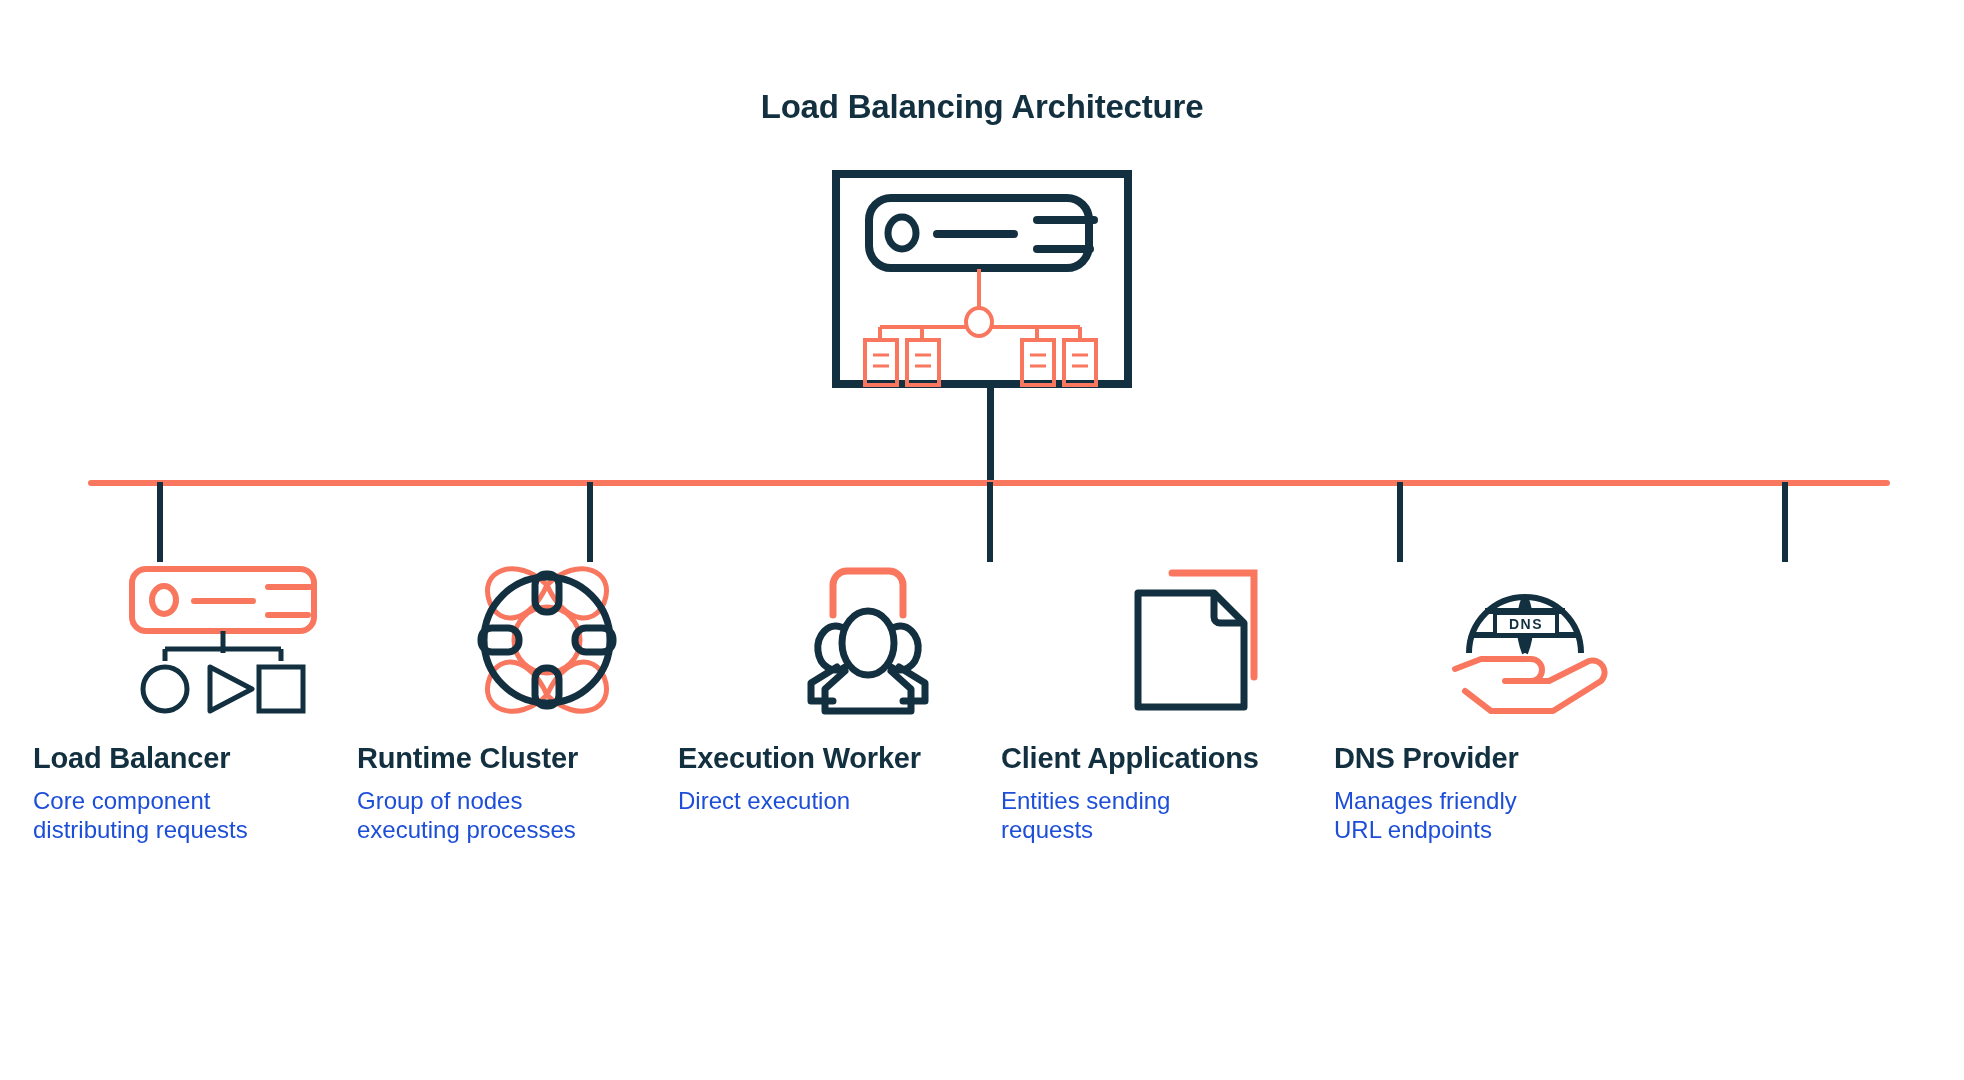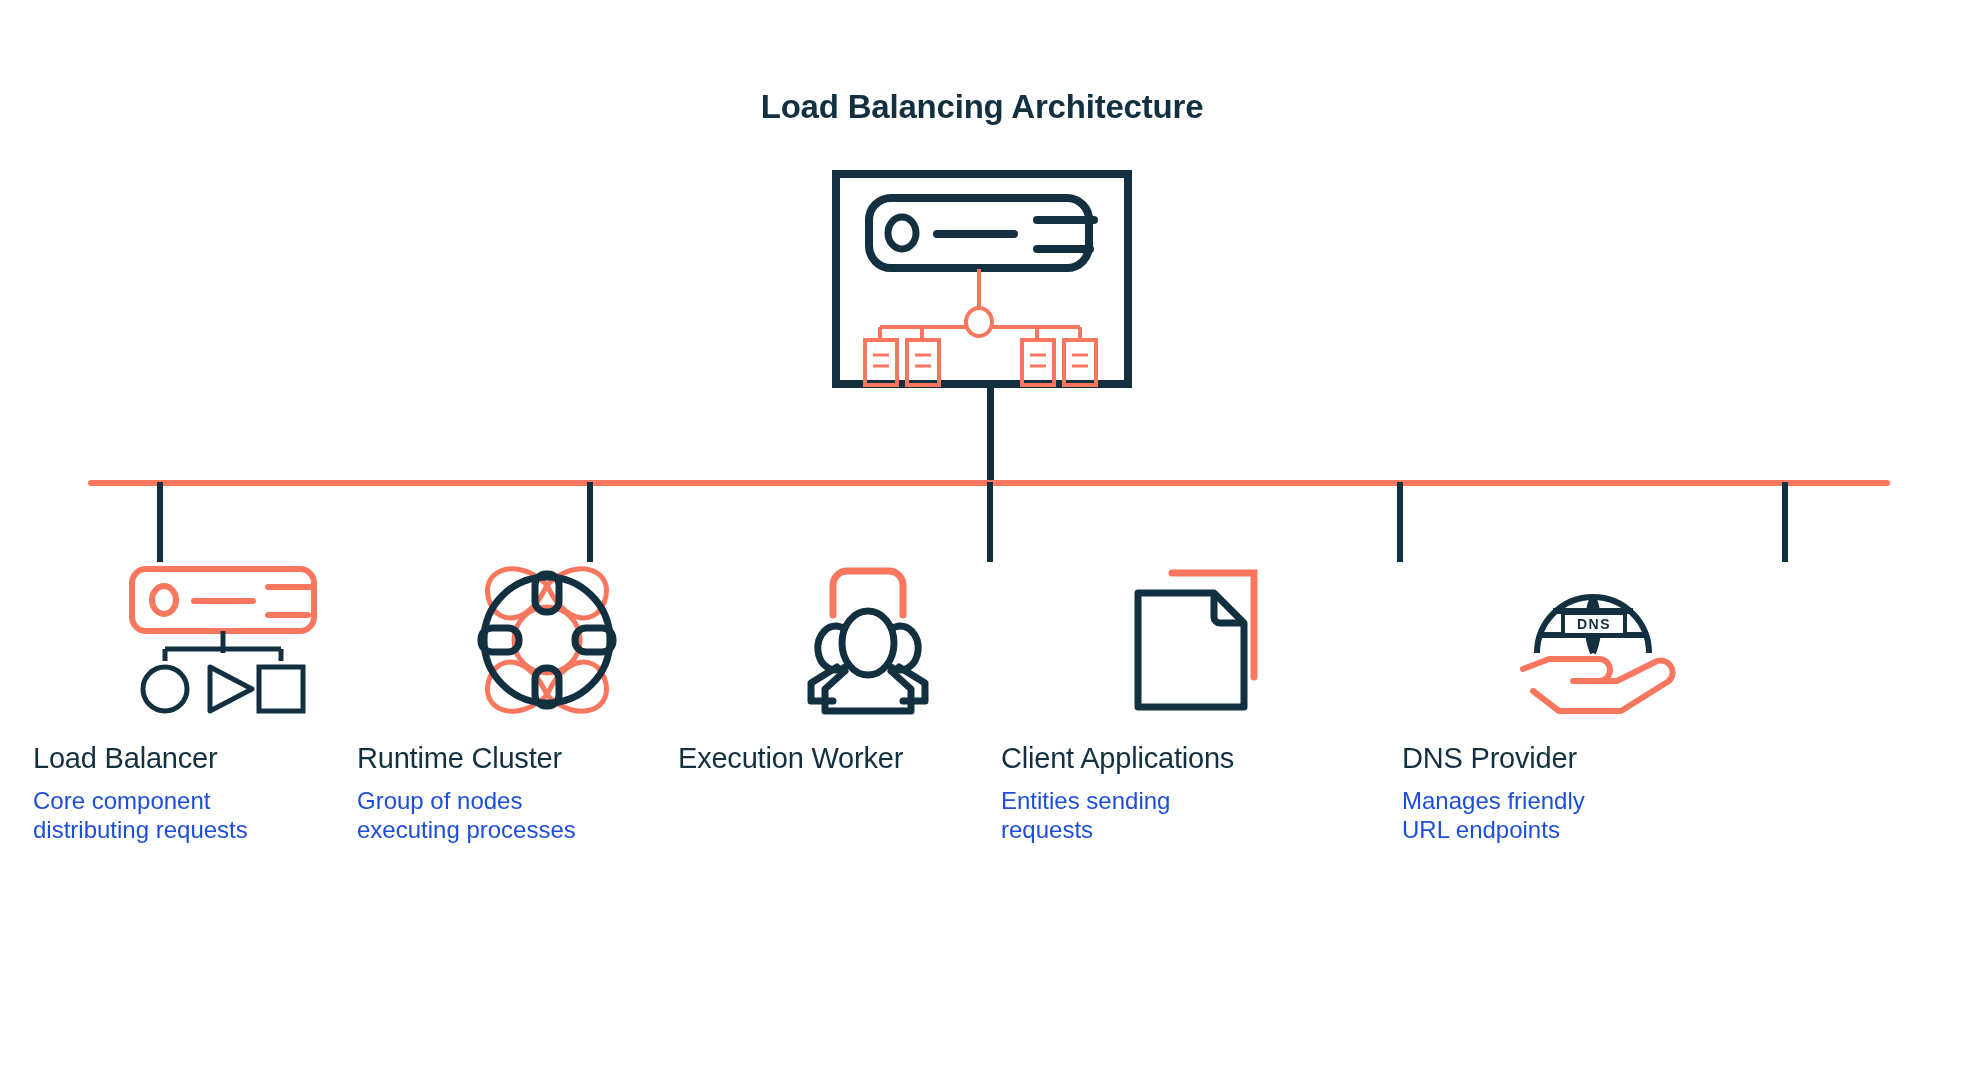--- a/index.html
+++ b/index.html
@@ -84,39 +84,39 @@
   }
   .icon-wrap svg {
     position: absolute;
     left: 50%;
     transform: translateX(-50%);
     top: 0;
   }
   .col-title {
     margin-top: 22px;
     font-size: 29px;
-    font-weight: normal;
+    font-weight: bold;
     color: #12303f;
     letter-spacing: -0.2px;
     white-space: nowrap;
   }
   .col-desc {
     margin-top: 12px;
     font-size: 24px;
     line-height: 1.2;
     color: #1d4ed8;
     font-weight: 400;
   }
 
   
   .col-0 { left: 33px;   }
   .col-1 { left: 357px;  }
   .col-2 { left: 678px;  }
   .col-3 { left: 1001px; }
-  .col-4 { left: 1402px; }
+  .col-4 { left: 1334px; }
 
   
   .col-0 .icon-wrap { padding-left: 95px; }
   .col-1 .icon-wrap { padding-left: 115px; }
   .col-2 .icon-wrap { padding-left: 115px; }
   .col-3 .icon-wrap { padding-left: 125px; }
   .col-4 .icon-wrap { padding-left: 115px; }
   .icon-wrap { box-sizing: border-box; }
   .icon-wrap svg { left: auto; transform: none; }
 </style>
@@ -211,20 +211,21 @@
         <path d="M48 62 a18 22 0 1 0 4 40" stroke="#12303f" stroke-width="7" stroke-linecap="round"></path>
         <path d="M102 62 a18 22 0 1 1 -4 40" stroke="#12303f" stroke-width="7" stroke-linecap="round"></path>
         <path d="M44 102 L18 118 v18 h22" stroke="#12303f" stroke-width="7" stroke-linejoin="round" stroke-linecap="round"></path>
         <path d="M106 102 L132 118 v18 h-22" stroke="#12303f" stroke-width="7" stroke-linejoin="round" stroke-linecap="round"></path>
         <ellipse cx="75" cy="78" rx="26" ry="32" stroke="#12303f" stroke-width="7"></ellipse>
         <path d="M52 106 L32 124 v22 h86 v-22 L98 106" stroke="#12303f" stroke-width="7" stroke-linejoin="round" stroke-linecap="round"></path>
       </svg>
     </div>
     <div class="col-title">Execution Worker</div>
     <div class="col-desc">
+      <div>Direct execution</div>
     </div>
   </div>
 
   <div class="col col-3">
     <div class="icon-wrap">
       <svg width="140" height="150" viewBox="0 0 140 150" fill="none">
         <path d="M46 8 H128 V112" stroke="#f9775e" stroke-width="7" stroke-linecap="round"></path>
         <path d="M12 28 H88 L118 58 V142 H12 Z" stroke="#12303f" stroke-width="7" stroke-linejoin="round"></path>
         <path d="M88 28 V52 a6 6 0 0 0 6 6 H118" stroke="#12303f" stroke-width="7" stroke-linejoin="round"></path>
       </svg>

